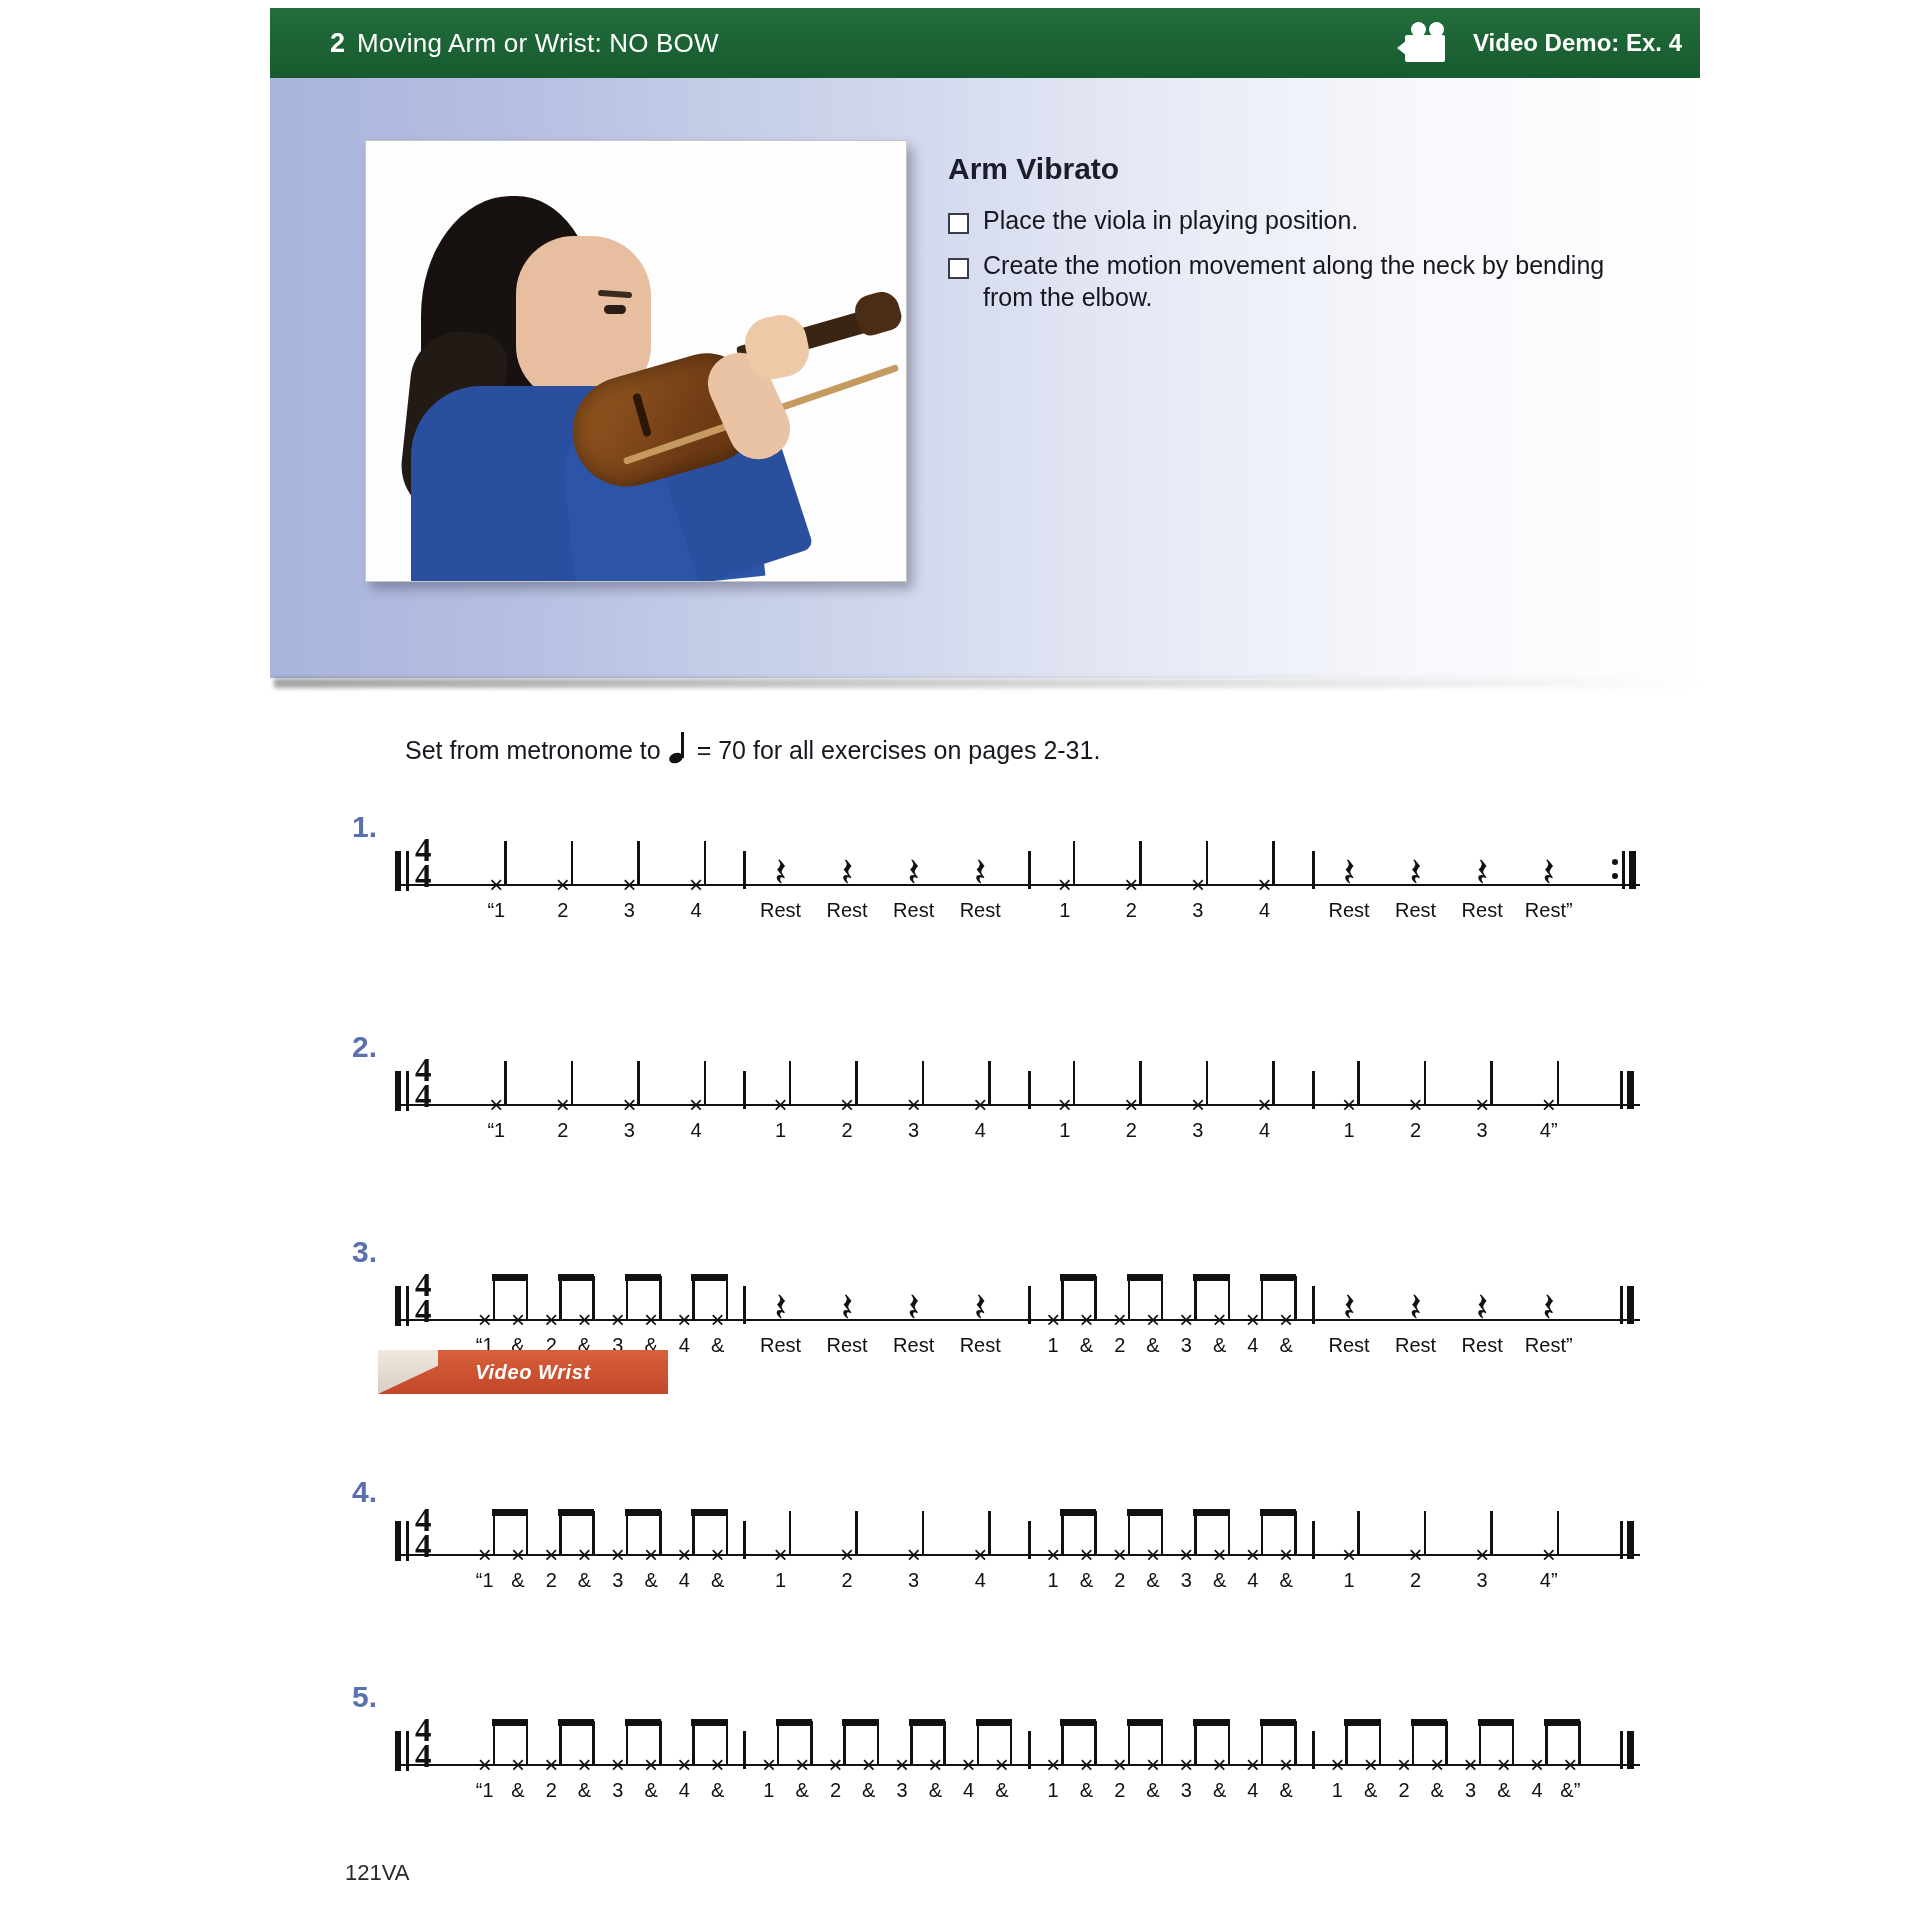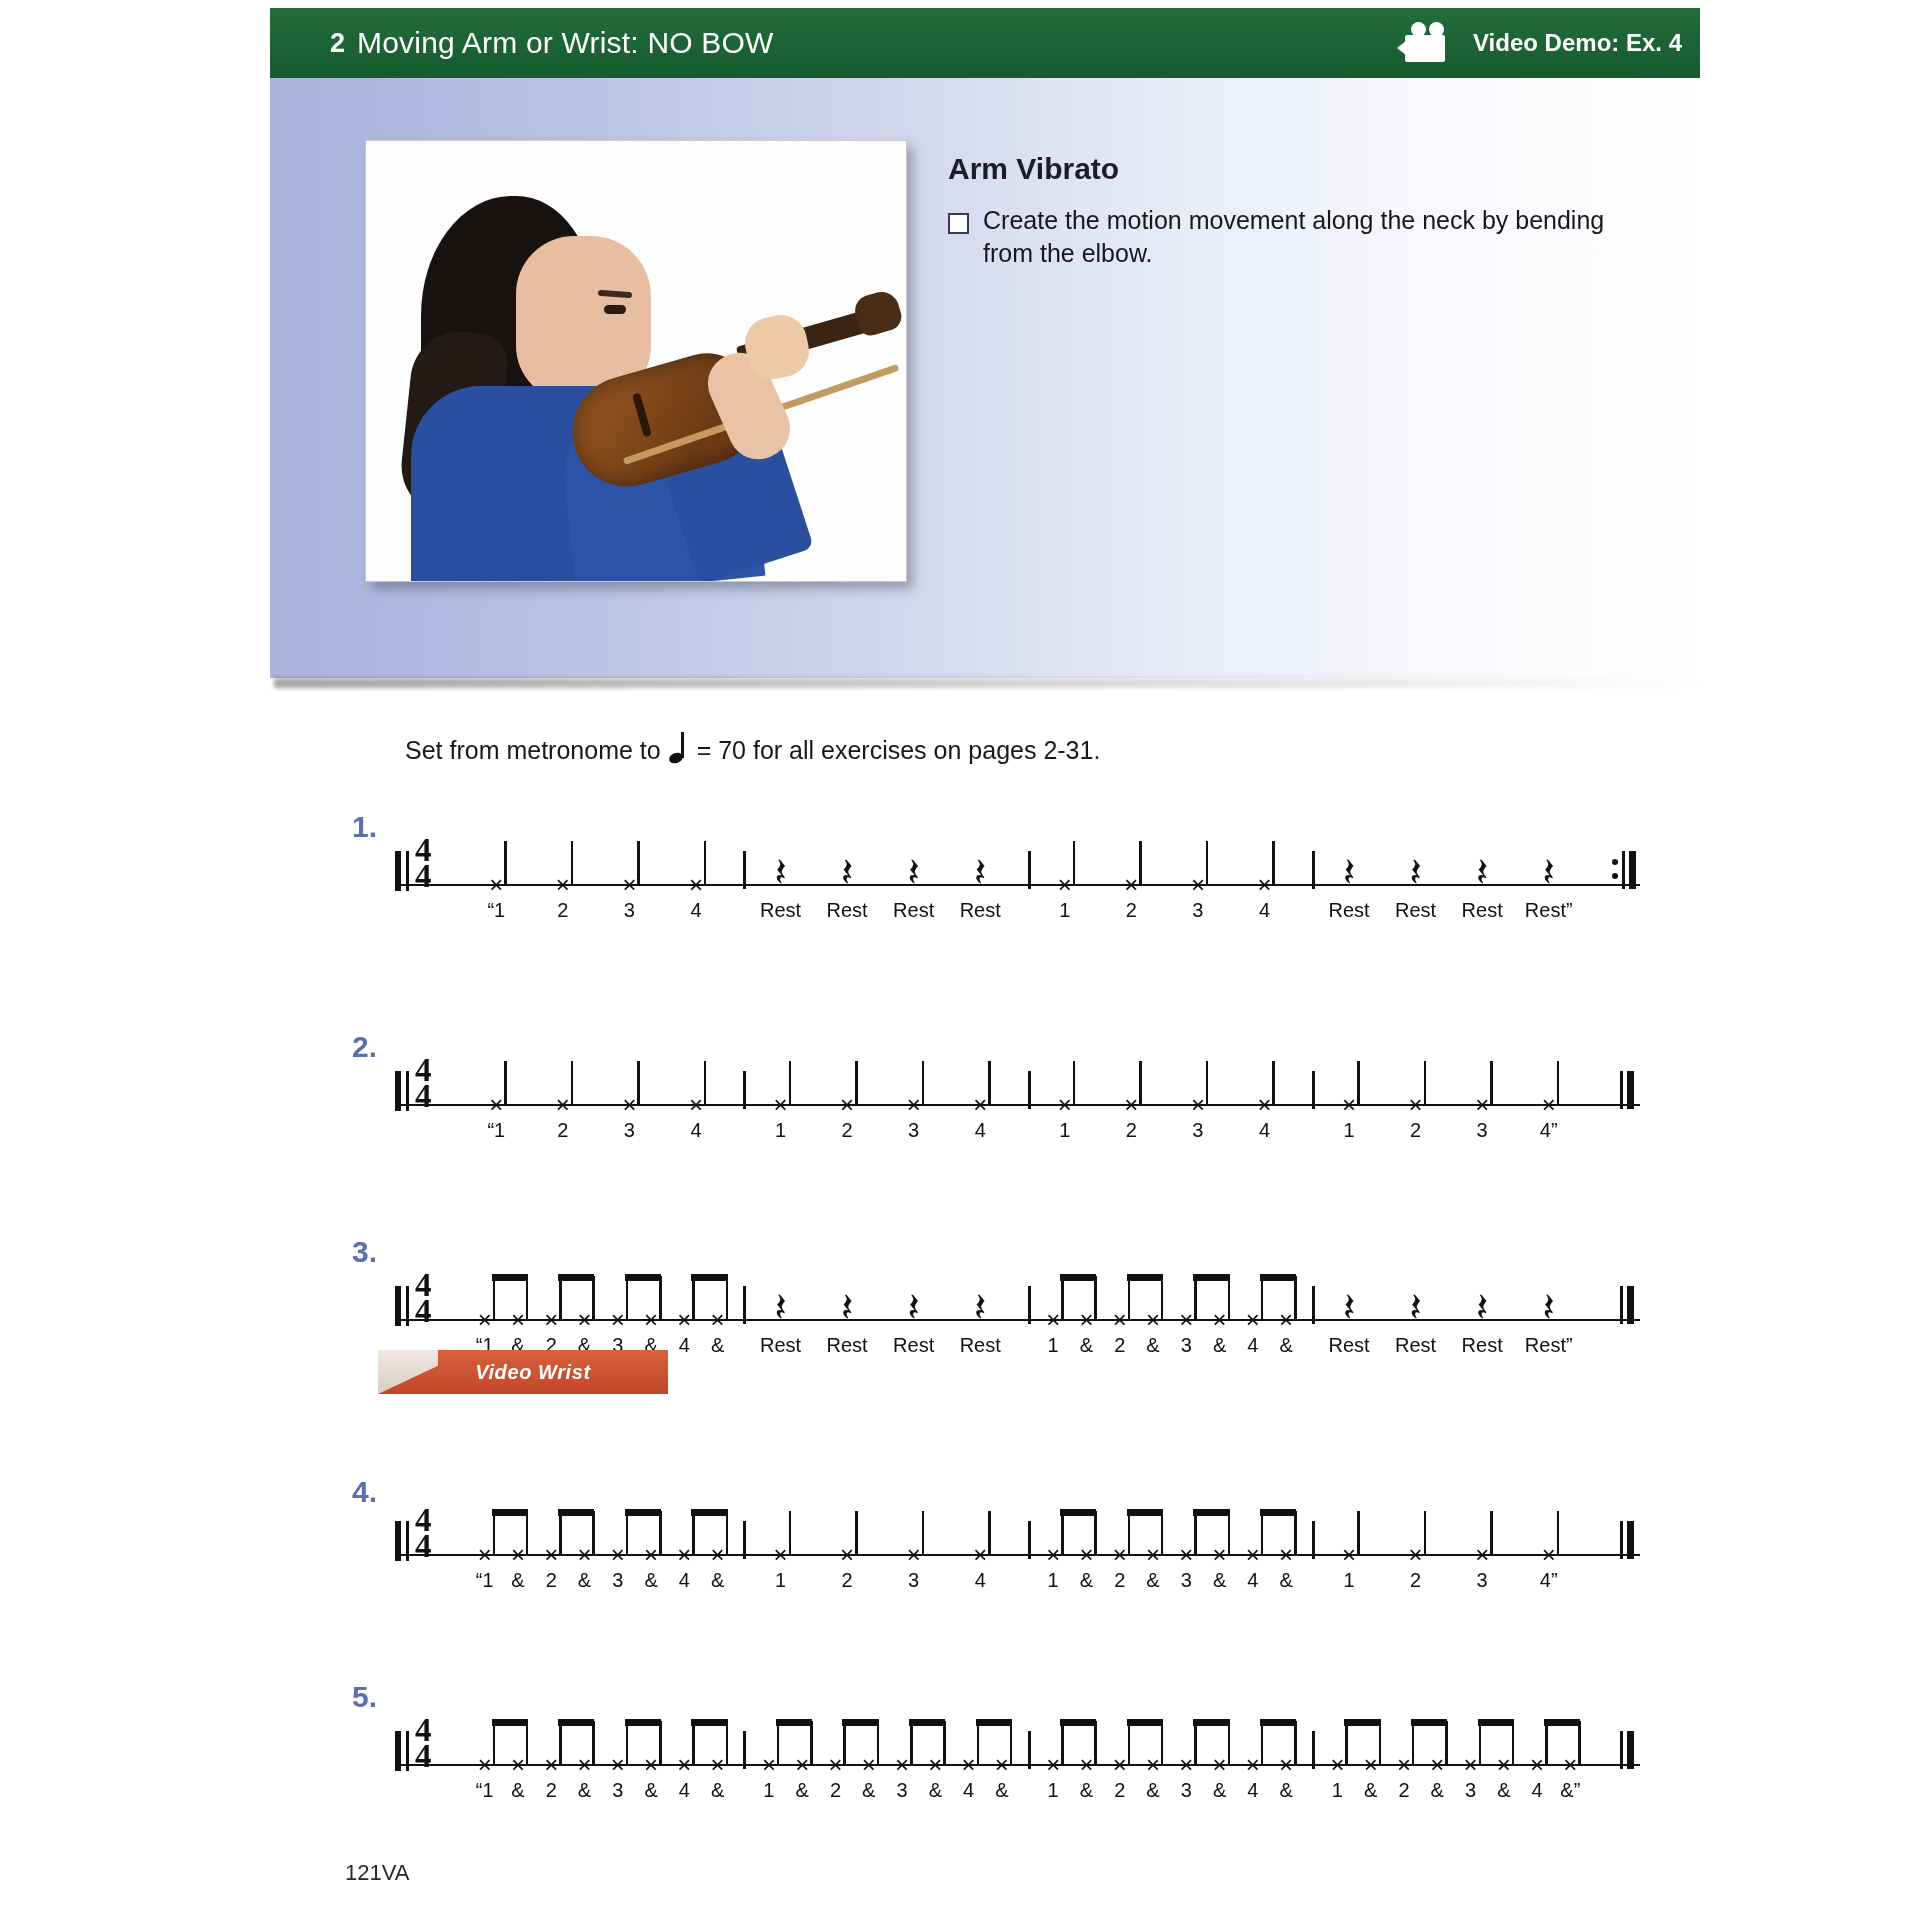--- a/index.html
+++ b/index.html
@@ -32,21 +32,21 @@
   }
   .header-num {
     color: #ffffff;
     font-weight: bold;
     font-size: 27px;
     margin-right: 12px;
     letter-spacing: 0;
   }
   .header-title {
     color: #ffffff;
-    font-size: 30px;
+    font-size: 26px;
     letter-spacing: 0.2px;
     white-space: nowrap;
   }
   .header-right {
     margin-left: auto;
     display: flex;
     align-items: center;
     gap: 14px;
   }
   .video-icon {
@@ -439,20 +439,24 @@
   <div class="ph-viola-neck"></div>
   <div class="ph-viola-scroll"></div>
   <div class="ph-bow"></div>
   <div class="ph-forearm"></div>
   <div class="ph-hand"></div>
 </div>
 
 <div class="steps-block">
   <div class="steps-title">
     <div>Arm Vibrato</div>
+  </div>
+  <div class="step-item">
+    <span class="step-box"></span>
+    <span class="step-text">Place the viola in playing position.</span>
   </div>
   <div class="step-item">
     <span class="step-box"></span>
     <span class="step-text">Create the motion movement along the neck by bending from the elbow.</span>
   </div>
 </div>
 
 <div class="metronome-line">
   <span>Set from metronome to</span>
   <span class="quarter-note">

